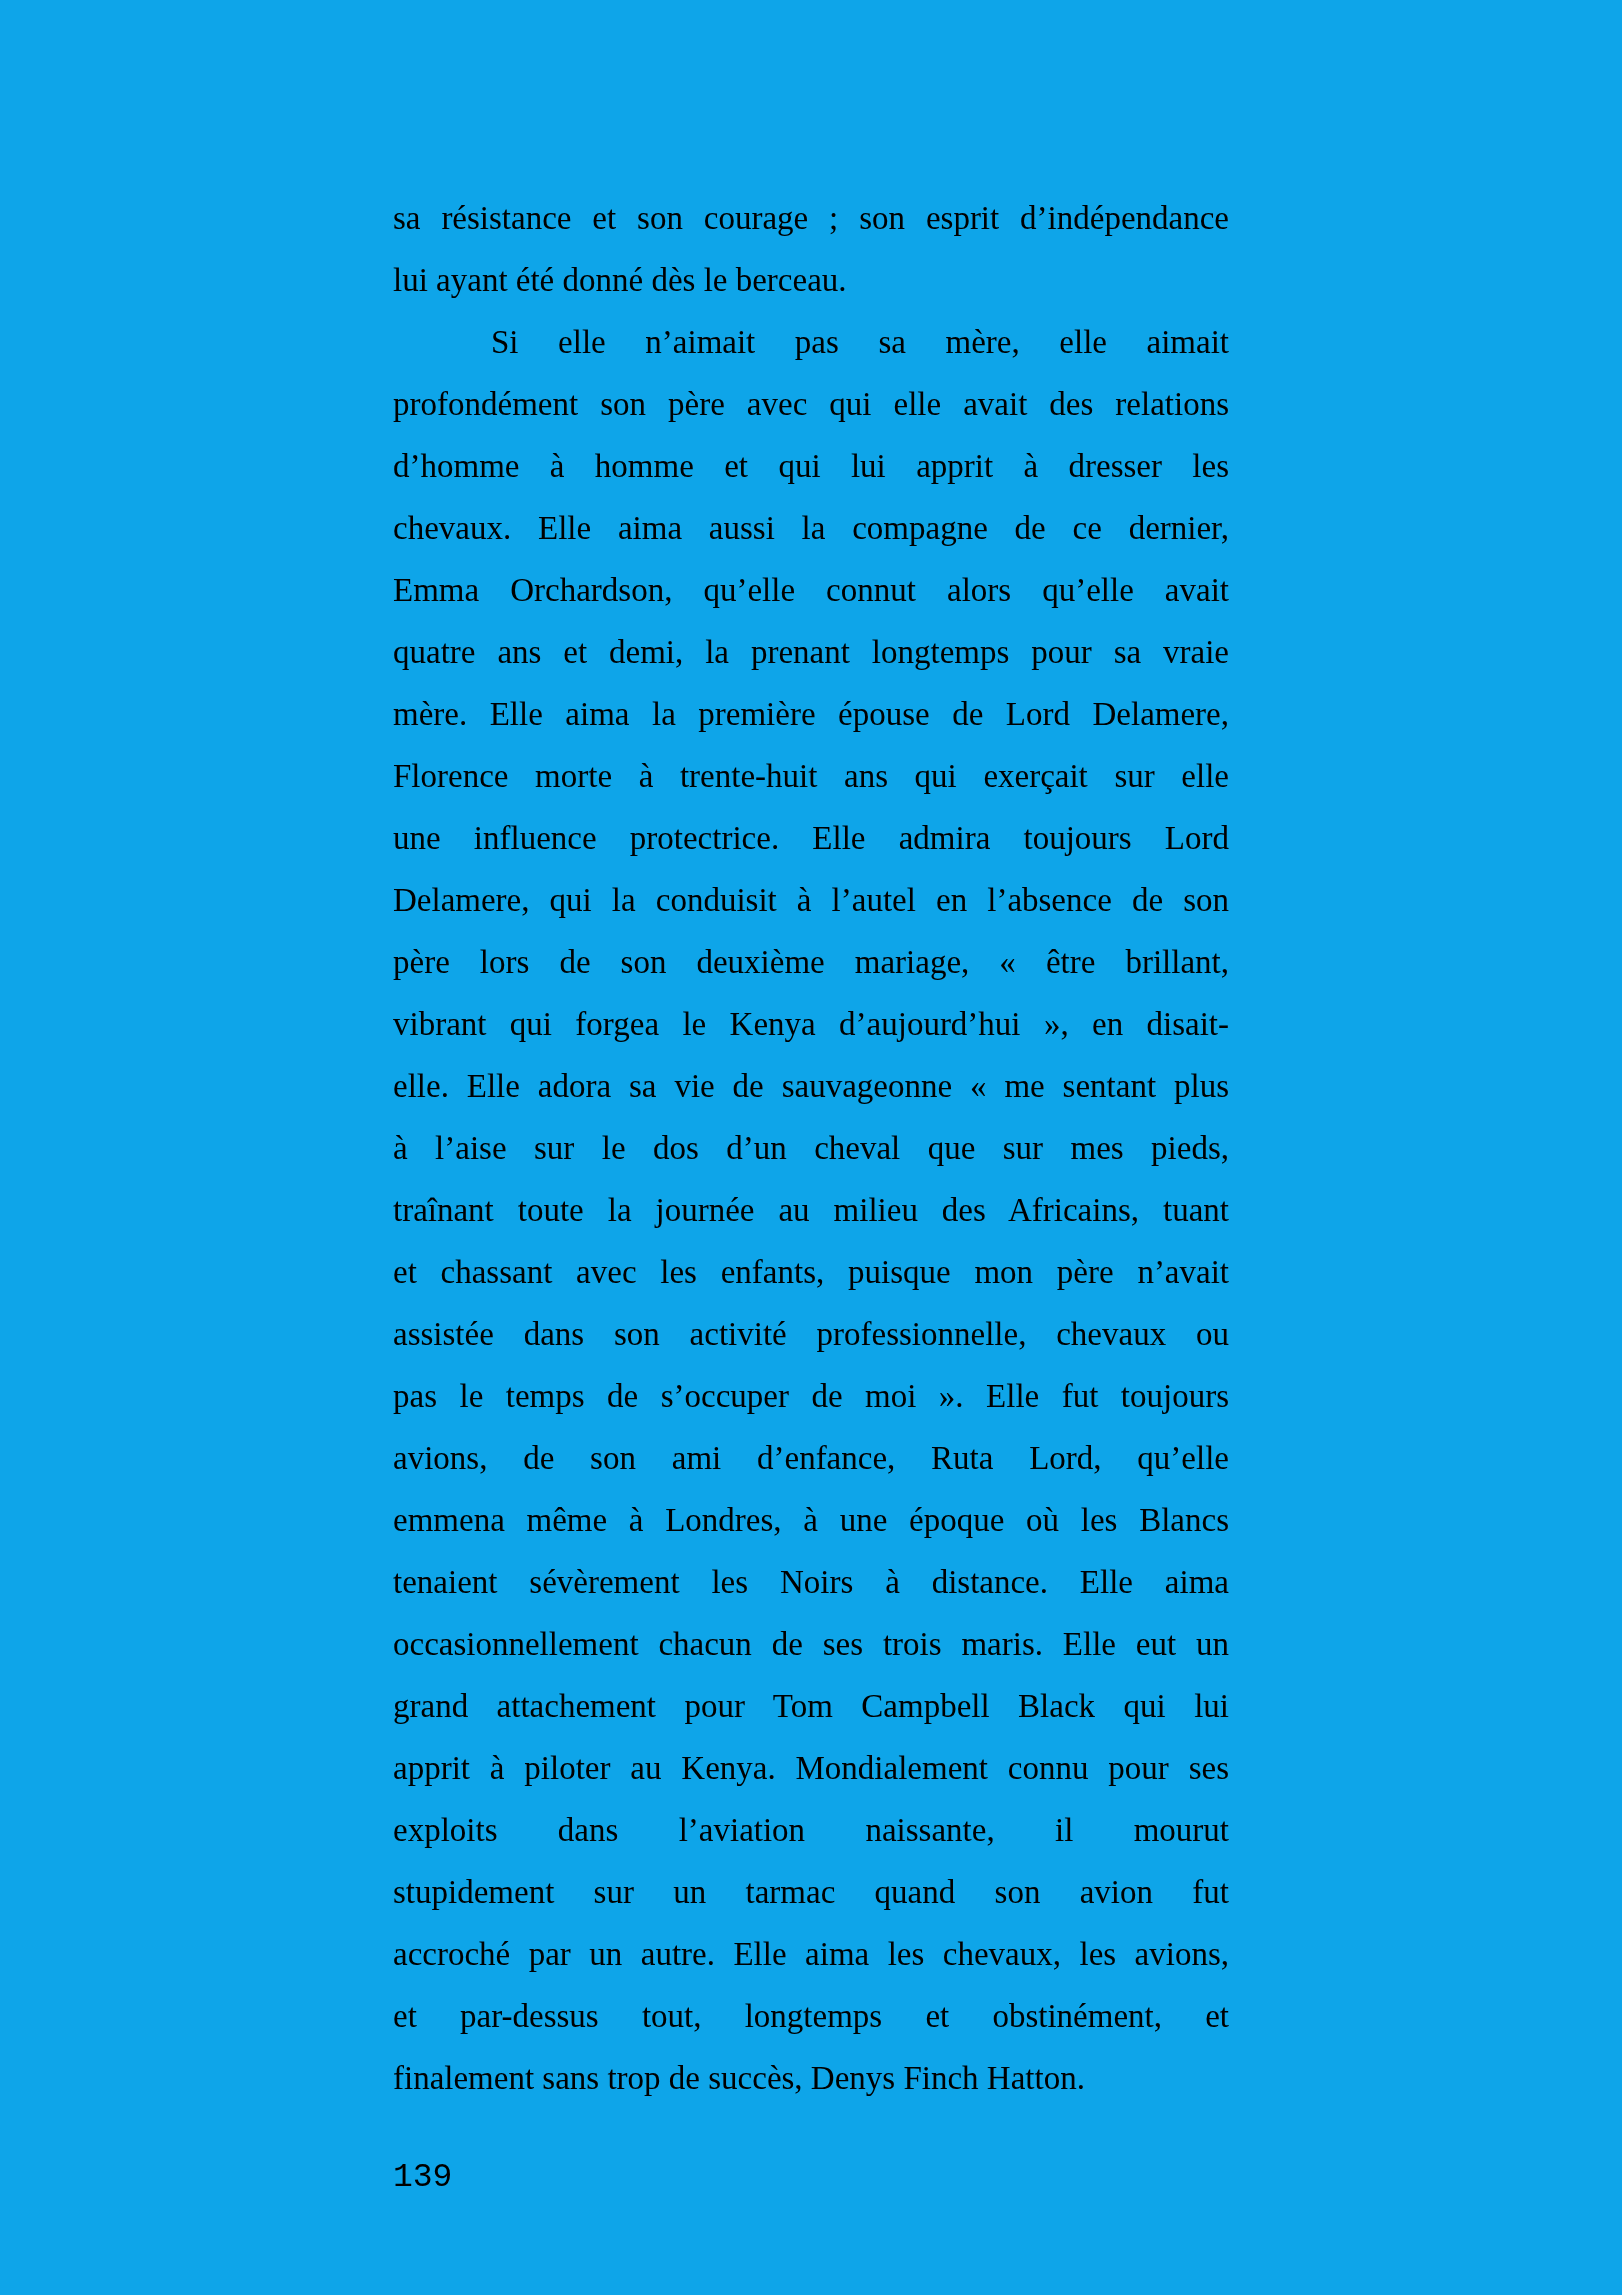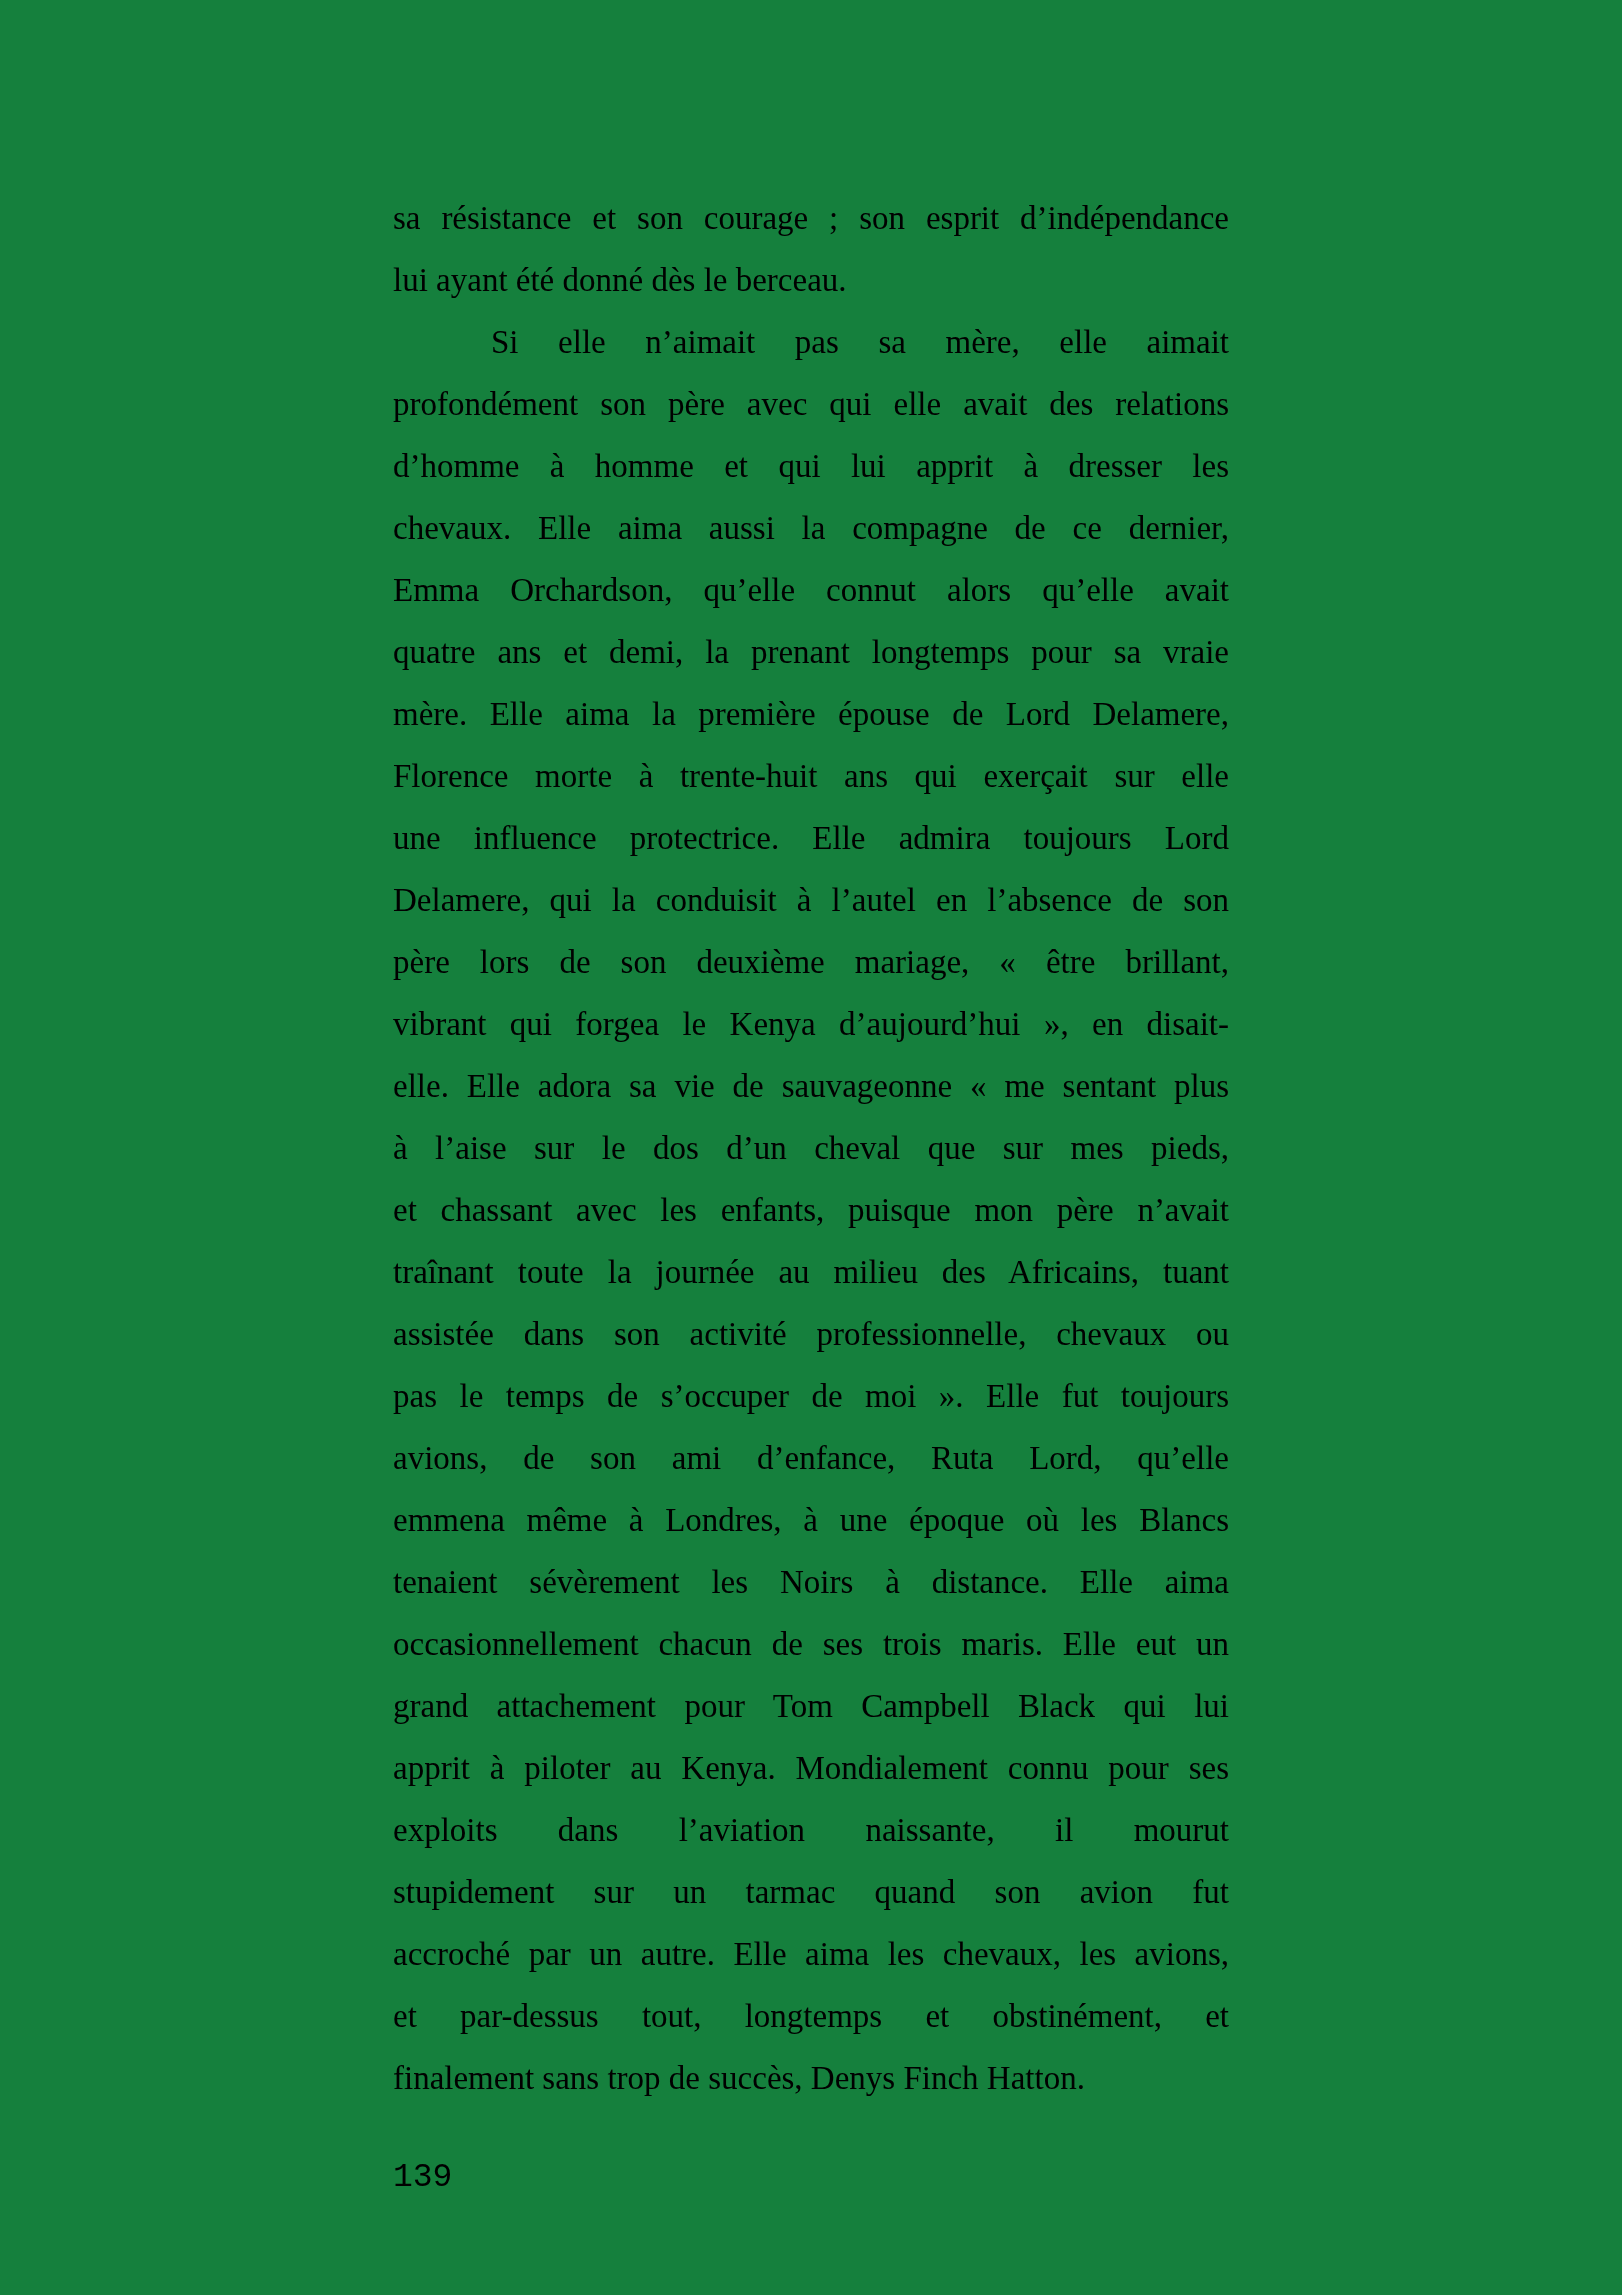--- a/index.html
+++ b/index.html
@@ -4,21 +4,21 @@
 <style>
   html, body {
     margin: 0;
     padding: 0;
     background: #ffffff;
   }
   .page {
     position: relative;
     width: 1623px;
     height: 2295px;
-    background: #15803d;
+    background: #0ea5e9;
     color: #000000;
     overflow: hidden;
   }
   .text-block {
     position: absolute;
     left: 393px;
     top: 187px;
     width: 836px;
     font-family: "Liberation Serif", "DejaVu Serif", serif;
     font-size: 33px;
@@ -68,22 +68,22 @@
         <div class="line">Emma Orchardson, qu’elle connut alors qu’elle avait</div>
         <div class="line">quatre ans et demi, la prenant longtemps pour sa vraie</div>
         <div class="line">mère. Elle aima la première épouse de Lord Delamere,</div>
         <div class="line">Florence morte à trente-huit ans qui exerçait sur elle</div>
         <div class="line">une influence protectrice. Elle admira toujours Lord</div>
         <div class="line">Delamere, qui la conduisit à l’autel en l’absence de son</div>
         <div class="line">père lors de son deuxième mariage, « être brillant,</div>
         <div class="line">vibrant qui forgea le Kenya d’aujourd’hui », en disait-</div>
         <div class="line">elle. Elle adora sa vie de sauvageonne « me sentant plus</div>
         <div class="line">à l’aise sur le dos d’un cheval que sur mes pieds,</div>
+        <div class="line">traînant toute la journée au milieu des Africains, tuant</div>
         <div class="line">et chassant avec les enfants, puisque mon père n’avait</div>
-        <div class="line">traînant toute la journée au milieu des Africains, tuant</div>
         <div class="line">assistée dans son activité professionnelle, chevaux ou</div>
         <div class="line">pas le temps de s’occuper de moi ». Elle fut toujours</div>
         <div class="line">avions, de son ami d’enfance, Ruta Lord, qu’elle</div>
         <div class="line">emmena même à Londres, à une époque où les Blancs</div>
         <div class="line">tenaient sévèrement les Noirs à distance. Elle aima</div>
         <div class="line">occasionnellement chacun de ses trois maris. Elle eut un</div>
         <div class="line">grand attachement pour Tom Campbell Black qui lui</div>
         <div class="line">apprit à piloter au Kenya. Mondialement connu pour ses</div>
         <div class="line">exploits dans l’aviation naissante, il mourut</div>
         <div class="line">stupidement sur un tarmac quand son avion fut</div>

